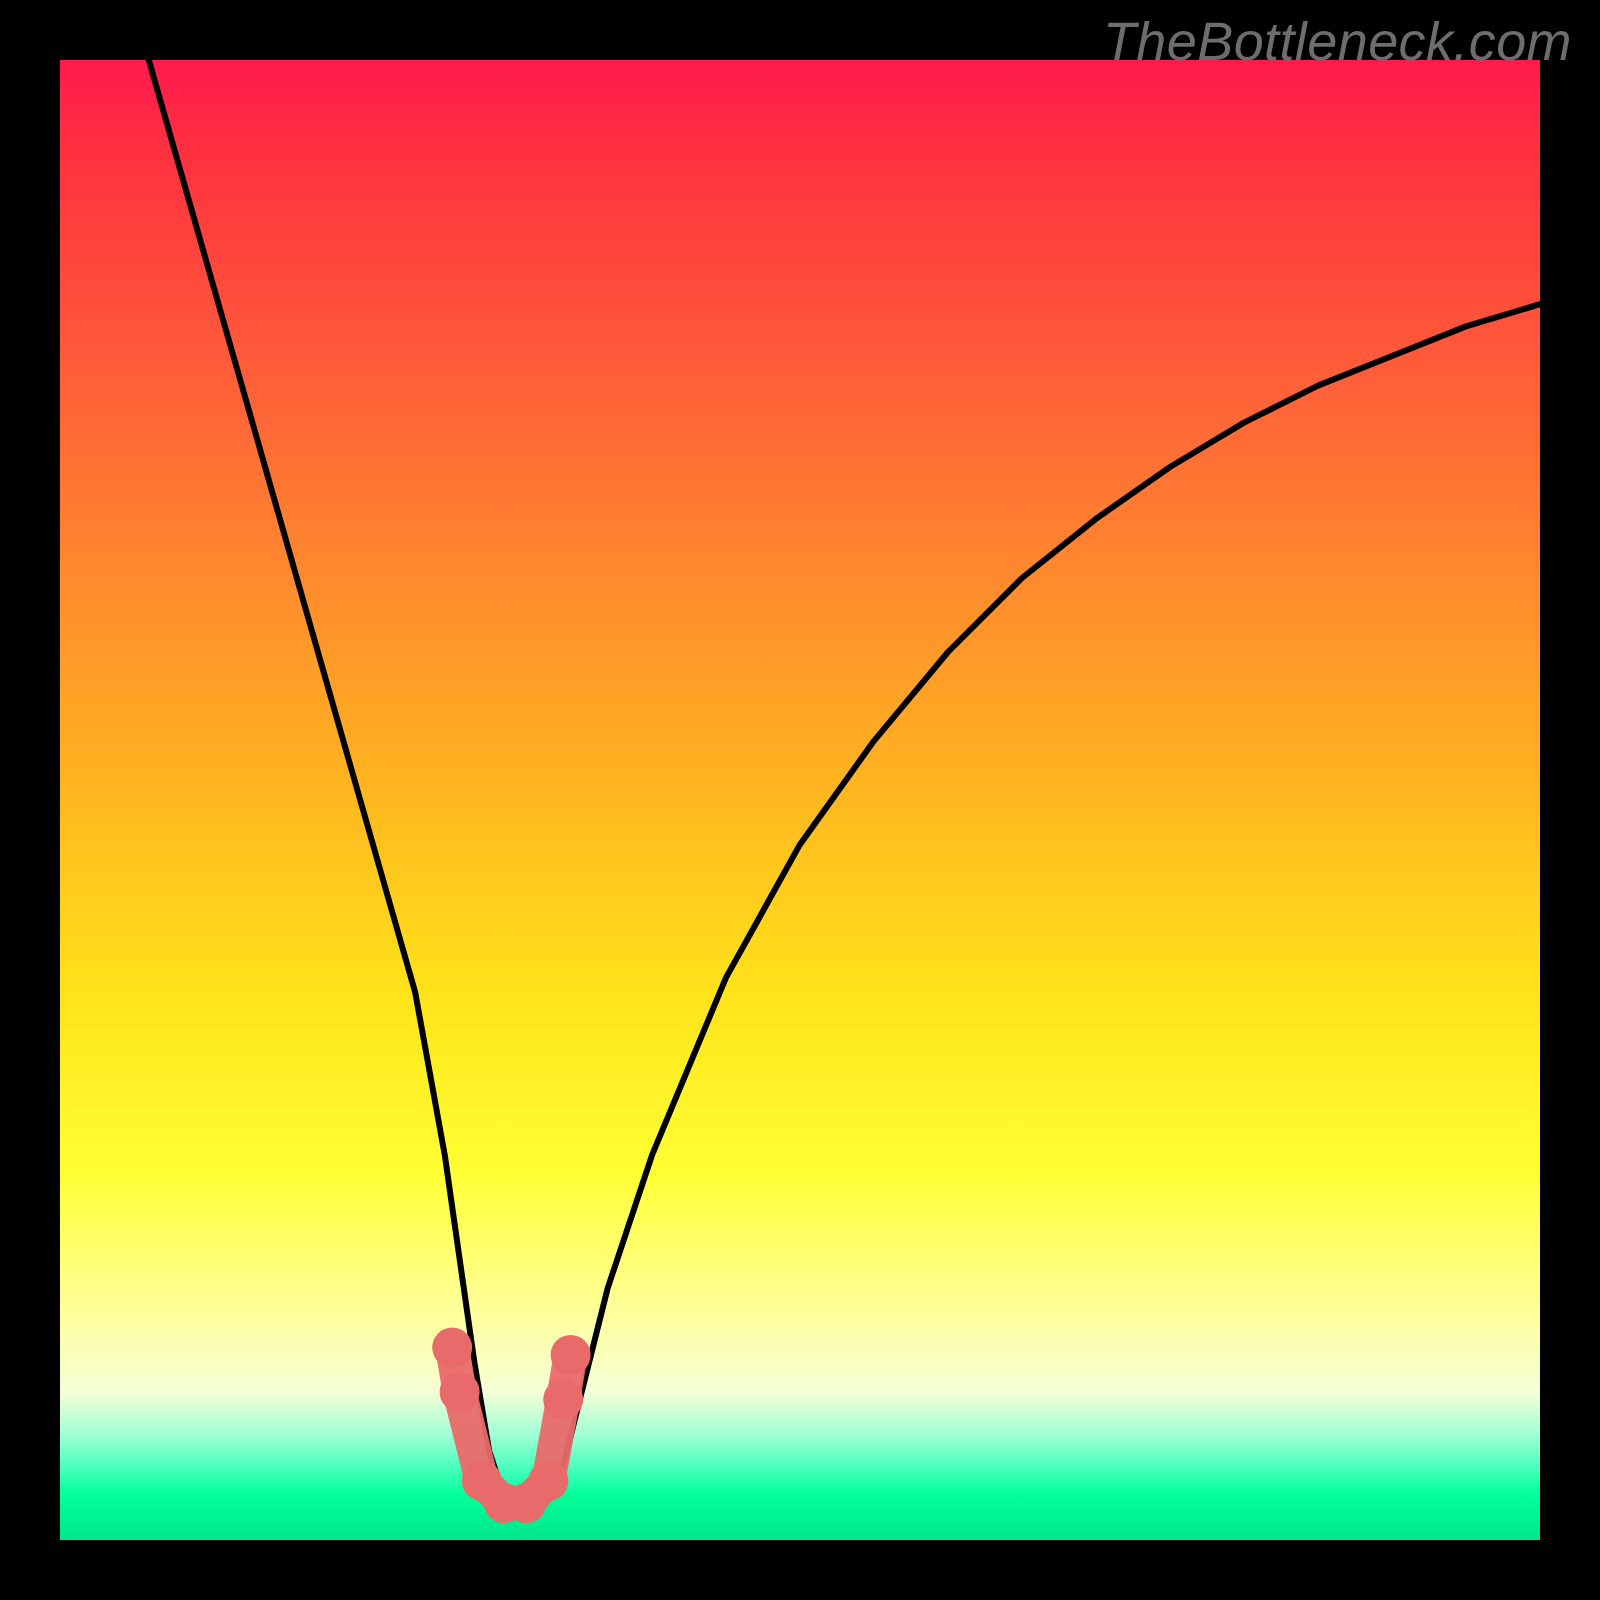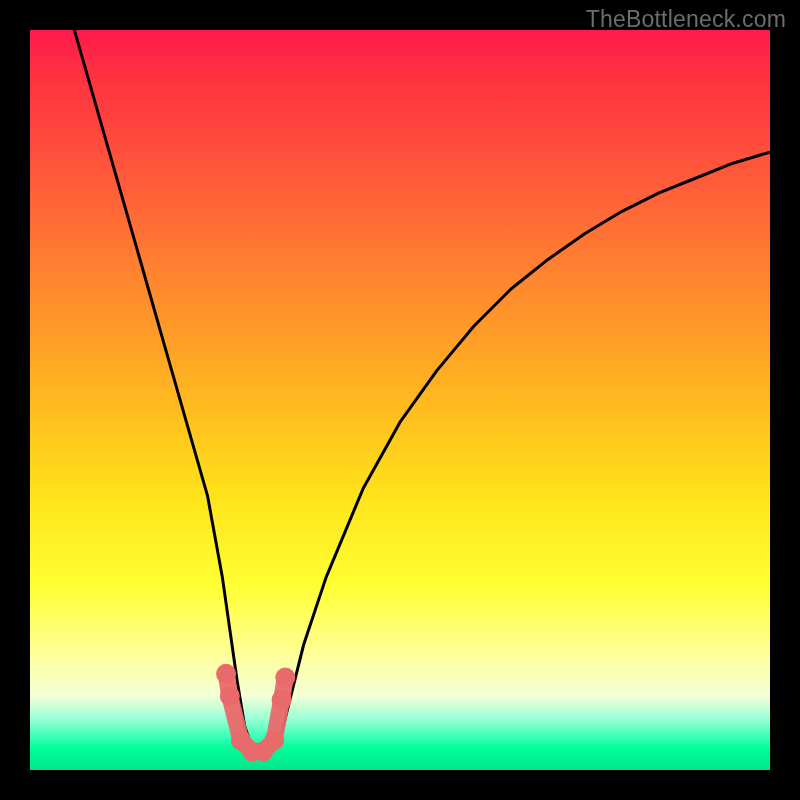--- a/index.html
+++ b/index.html
@@ -40,24 +40,25 @@
       #3bffb8 95.5%,
       #00ff99 97%,
       #00e68a 100%
     );
   }
   .watermark {
     position: absolute;
     top: 6px;
     right: 14px;
     color: #6d6d6d;
-    font-size: 23px;
+    font-size: 27px;
     font-weight: 500;
     letter-spacing: 0.2px;
     user-select: none;
+    font-style: italic;
   }
   svg.curve {
     position: absolute;
     top: 0;
     left: 0;
     width: 740px;
     height: 740px;
     pointer-events: none;
   }
 </style>

